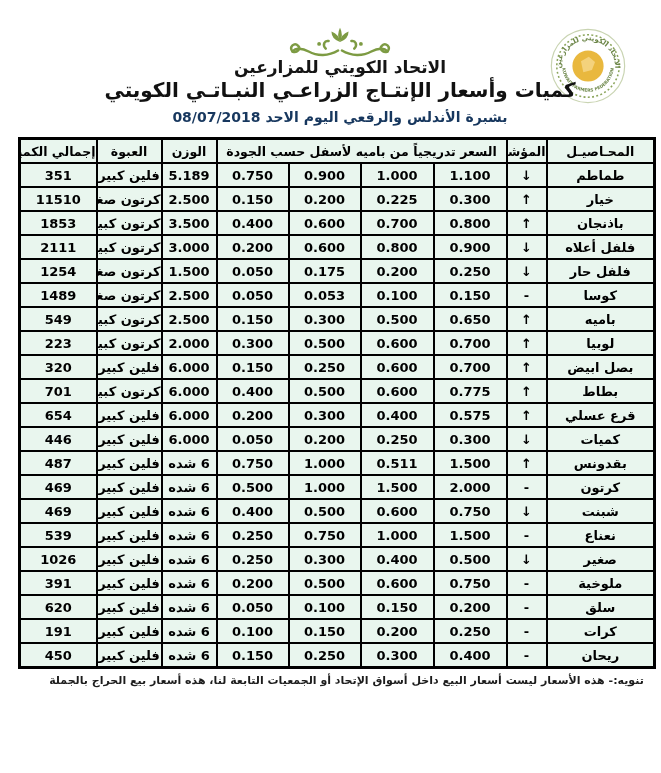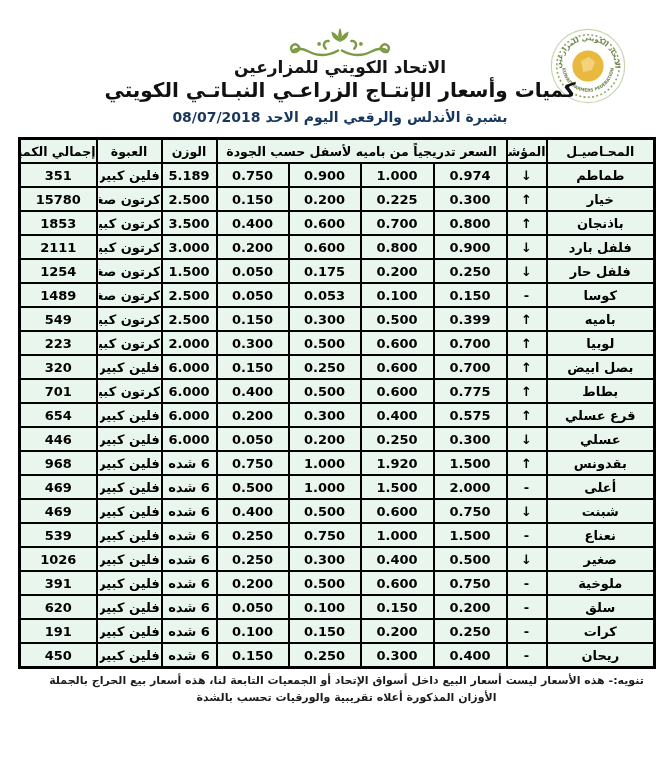--- a/index.html
+++ b/index.html
@@ -30,21 +30,21 @@
     border:2px solid #000;background:#e9f6ee;height:22px;
     text-align:center;vertical-align:middle;
     font-weight:bold;font-size:13px;color:#000;padding:0;
     overflow:hidden;white-space:nowrap;
   }
   table.prices th{font-size:12.5px;}
   td.ind{font-size:14px;line-height:1;}
   td.ind-up{color:#2f9e60;}
   td.ind-down{color:#c23b33;}
   td.ind-dash{color:#000;}
-  td.pkg{font-size:12px;text-align:right;padding-right:5px;padding-left:2px;border-radius:8px;}
+  td.pkg{font-size:12px;text-align:right;padding-right:5px;padding-left:2px;}
   td.crop{font-size:13px;}
   td.num{font-size:13px;}
 
   
   .footnote{margin-top:3px;text-align:center;direction:rtl;
     font-size:11px;font-weight:bold;color:#1c1c1c;line-height:1.55;padding-left:32px;}
 </style>
 </head>
 <body>
 
@@ -111,52 +111,52 @@
         <th colspan="4">السعر تدريجياً من باميه لأسفل حسب الجودة</th>
         <th>الوزن</th>
         <th>العبوة</th>
         <th>إجمالي الكمية</th>
       </tr>
     </thead>
     <tbody>
         <tr>
           <td class="crop">طماطم</td>
           <td class="ind ind-down">↓</td>
-          <td class="num">0.974</td>
+          <td class="num">1.100</td>
           <td class="num">1.000</td>
           <td class="num">0.900</td>
           <td class="num">0.750</td>
           <td class="num">5.189</td>
           <td class="pkg">فلين كبير</td>
           <td class="num">351</td>
         </tr>
         <tr>
           <td class="crop">خيار</td>
           <td class="ind ind-up">↑</td>
           <td class="num">0.300</td>
           <td class="num">0.225</td>
           <td class="num">0.200</td>
           <td class="num">0.150</td>
           <td class="num">2.500</td>
           <td class="pkg">كرتون صغير</td>
-          <td class="num">15780</td>
+          <td class="num">11510</td>
         </tr>
         <tr>
           <td class="crop">باذنجان</td>
           <td class="ind ind-up">↑</td>
           <td class="num">0.800</td>
           <td class="num">0.700</td>
           <td class="num">0.600</td>
           <td class="num">0.400</td>
           <td class="num">3.500</td>
           <td class="pkg">كرتون كبير</td>
           <td class="num">1853</td>
         </tr>
         <tr>
-          <td class="crop">فلفل بارد</td>
+          <td class="crop">فلفل أعلاه</td>
           <td class="ind ind-down">↓</td>
           <td class="num">0.900</td>
           <td class="num">0.800</td>
           <td class="num">0.600</td>
           <td class="num">0.200</td>
           <td class="num">3.000</td>
           <td class="pkg">كرتون كبير</td>
           <td class="num">2111</td>
         </tr>
         <tr>
@@ -177,21 +177,21 @@
           <td class="num">0.100</td>
           <td class="num">0.053</td>
           <td class="num">0.050</td>
           <td class="num">2.500</td>
           <td class="pkg">كرتون صغير</td>
           <td class="num">1489</td>
         </tr>
         <tr>
           <td class="crop">باميه</td>
           <td class="ind ind-up">↑</td>
-          <td class="num">0.399</td>
+          <td class="num">0.650</td>
           <td class="num">0.500</td>
           <td class="num">0.300</td>
           <td class="num">0.150</td>
           <td class="num">2.500</td>
           <td class="pkg">كرتون كبير</td>
           <td class="num">549</td>
         </tr>
         <tr>
           <td class="crop">لوبيا</td>
           <td class="ind ind-up">↑</td>
@@ -230,43 +230,43 @@
           <td class="ind ind-up">↑</td>
           <td class="num">0.575</td>
           <td class="num">0.400</td>
           <td class="num">0.300</td>
           <td class="num">0.200</td>
           <td class="num">6.000</td>
           <td class="pkg">فلين كبير</td>
           <td class="num">654</td>
         </tr>
         <tr>
-          <td class="crop">عسلي</td>
+          <td class="crop">كميات</td>
           <td class="ind ind-down">↓</td>
           <td class="num">0.300</td>
           <td class="num">0.250</td>
           <td class="num">0.200</td>
           <td class="num">0.050</td>
           <td class="num">6.000</td>
           <td class="pkg">فلين كبير</td>
           <td class="num">446</td>
         </tr>
         <tr>
           <td class="crop">بقدونس</td>
           <td class="ind ind-up">↑</td>
           <td class="num">1.500</td>
-          <td class="num">1.920</td>
+          <td class="num">0.511</td>
           <td class="num">1.000</td>
           <td class="num">0.750</td>
           <td class="num">6 شده</td>
           <td class="pkg">فلين كبير</td>
-          <td class="num">968</td>
-        </tr>
-        <tr>
-          <td class="crop">أعلى</td>
+          <td class="num">487</td>
+        </tr>
+        <tr>
+          <td class="crop">كرتون</td>
           <td class="ind ind-dash">-</td>
           <td class="num">2.000</td>
           <td class="num">1.500</td>
           <td class="num">1.000</td>
           <td class="num">0.500</td>
           <td class="num">6 شده</td>
           <td class="pkg">فلين كبير</td>
           <td class="num">469</td>
         </tr>
         <tr>
@@ -344,16 +344,15 @@
           <td class="num">0.150</td>
           <td class="num">6 شده</td>
           <td class="pkg">فلين كبير</td>
           <td class="num">450</td>
         </tr>
       </tbody>
   </table>
 
   <div class="footnote">
     <div>تنويه:- هذه الأسعار ليست أسعار البيع داخل أسواق الإتحاد أو الجمعيات التابعة لنا، هذه أسعار بيع الحراج بالجملة</div>
-    <div>الأوزان المذكورة أعلاه تقريبية والورقيات تحسب بالشدة</div>
   </div>
 
 </div>
 
 </body></html>

